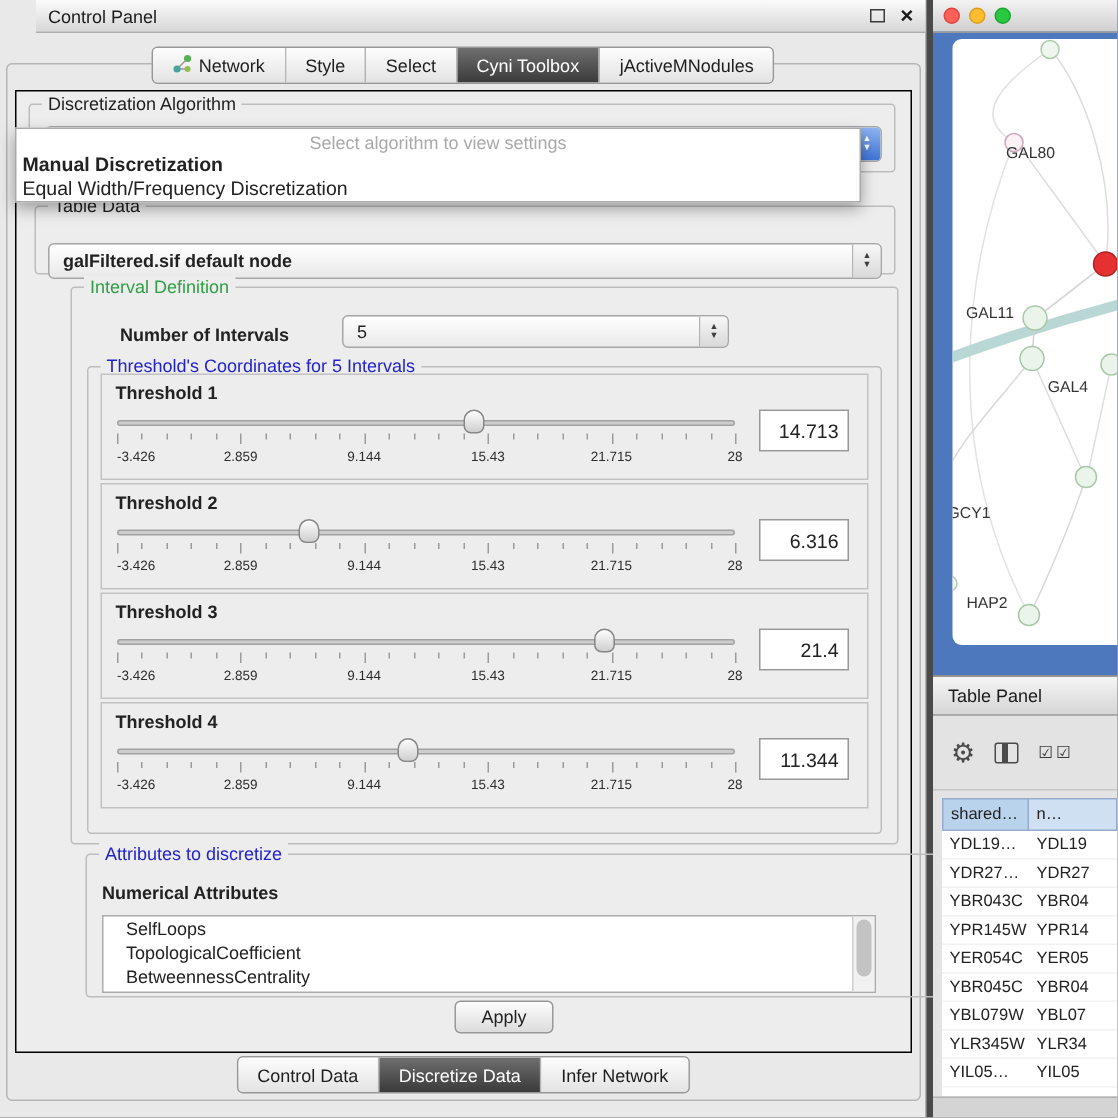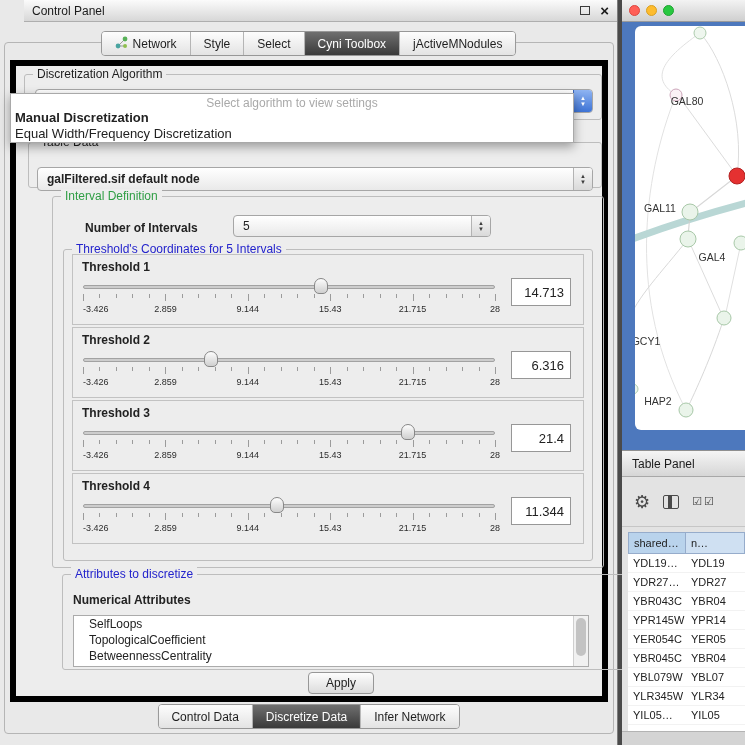--- a/index.html
+++ b/index.html
@@ -7,21 +7,21 @@
   body { background:#4a4a4a; font-family:"Liberation Sans", sans-serif; position:relative; color:#222; }
 
   
   .control-panel { position:absolute; left:0; top:0; width:618px; height:745px; background:#e9e9e9; border-right:1px solid #7d7d7d; }
   .cp-titlebar { height:22px; background:linear-gradient(#fbfbfb,#d7d7d7); border-bottom:1px solid #aeaeae; display:flex; align-items:center; padding:0 8px; font-size:12px;margin-left:24px; }
   .cp-title { flex:1; color:#1b1b1b; }
   .win-float { width:10px; height:9px; border:1.5px solid #3a3a3a; margin-right:10px; cursor:pointer; }
   .win-close { font-size:15px; font-weight:bold; color:#1b1b1b; line-height:14px; cursor:pointer; }
 
   .cp-outer { position:absolute; left:4px; top:42px; width:610px; height:692px; border:1px solid #b5b5b5; border-radius:4px; background:#e9e9e9; }
-  .cp-inner { position:absolute; left:10px; top:60px; width:598px; height:642px; border:6px solid #000000; background:#ededed; }
+  .cp-inner { position:absolute; left:10px; top:60px; width:598px; height:642px; border:1px solid #000000; background:#ededed; }
 
   
   .tabstrip { position:absolute; left:50%; transform:translateX(-50%); display:flex; height:25px; border:1px solid #979797; border-radius:4px; overflow:hidden; background:linear-gradient(#fdfdfd,#e1e1e1); z-index:20; }
   .tabstrip.top { top:31px; }
   .tabstrip.bottom { top:704px; }
   .tab { display:flex; align-items:center; gap:5px; padding:0 13px; font-size:12px; color:#1e1e1e; border-right:1px solid #b3b3b3; cursor:pointer; background:linear-gradient(#fdfdfd,#e3e3e3); white-space:nowrap; }
   .tab:last-child { border-right:none; }
   .tab.selected { background:linear-gradient(#6f6f6f,#3a3a3a); color:#fff; }
 
   
@@ -30,21 +30,21 @@
   .gb-title.green { color:#2f9e44; }
   .gb-title.blue  { color:#2323cc; }
 
   
   .combo { position:absolute; height:24px; border:1px solid #a6a6a6; border-radius:4px; background:linear-gradient(#ffffff,#e9e9e9); display:flex; align-items:center; font-size:12px; padding:0 26px 0 9px; cursor:pointer; }
   .combo-text { overflow:hidden; white-space:nowrap; text-overflow:ellipsis; }
   .stepper { position:absolute; right:0px; top:0px; bottom:0px; width:19px; border-left:1px solid #b3b3b3; background:linear-gradient(#f7f7f7,#d9d9d9); border-radius:0 3px 3px 0; display:flex; flex-direction:column; align-items:center; justify-content:center; font-size:6px; line-height:6px; color:#3d3d3d; }
   .stepper.blue { background:linear-gradient(#8fb4f2,#3e74d6); color:#fff; border-left-color:#3763b8; }
 
   
-  .algo-popup { position:absolute; left:10px; top:93px; width:564px; height:50px; background:#fff; border:1px solid #a9a9a9; box-shadow:0 4px 10px rgba(0,0,0,0.35); z-index:60; }
+  .algo-popup { position:absolute; left:10px; top:85px; width:564px; height:50px; background:#fff; border:1px solid #a9a9a9; box-shadow:0 4px 10px rgba(0,0,0,0.35); z-index:60; }
   .popup-hint { text-align:center; color:#a9a9a9; font-size:12px; padding-top:2px; height:15px; }
   .popup-option { font-size:13px; padding:1px 4px; height:16px; cursor:pointer; }
   .popup-option.bold { font-weight:bold; }
 
   
   .threshold-box { position:relative; border:1px solid #c2c2c2; margin:0 8px 2px 8px; height:71px; background:#ededed; }
   .t-label { font-weight:bold; font-size:12px; padding:5px 0 0 9px; }
   .t-row { display:flex; align-items:flex-start; padding:3px 12px 0 10px; gap:16px; }
   .slider { position:relative; flex:1; height:40px; }
   .slider-track { position:absolute; left:0; right:0; top:8px; height:4px; background:#cdcdcd; border:1px solid #a2a2a2; border-radius:2px; }

